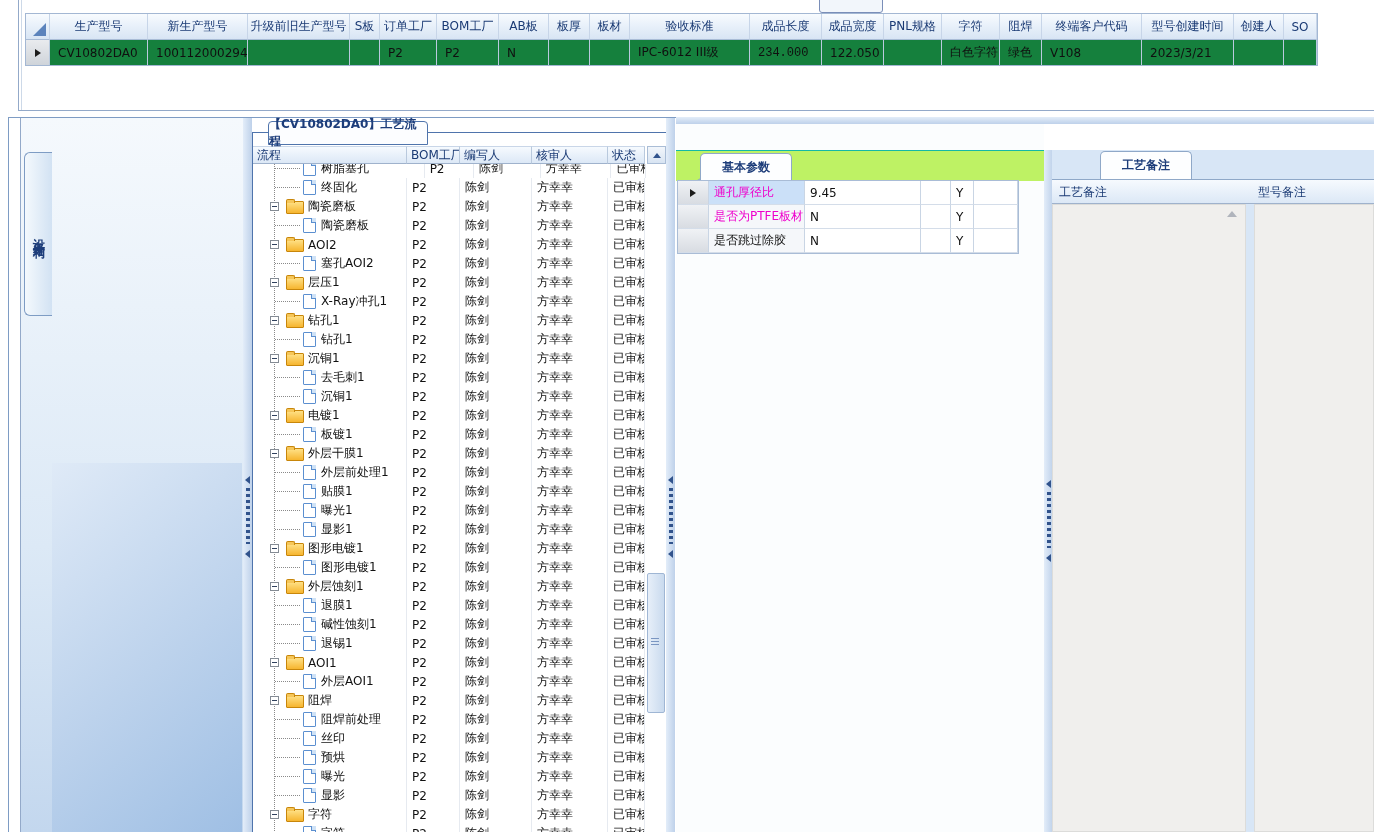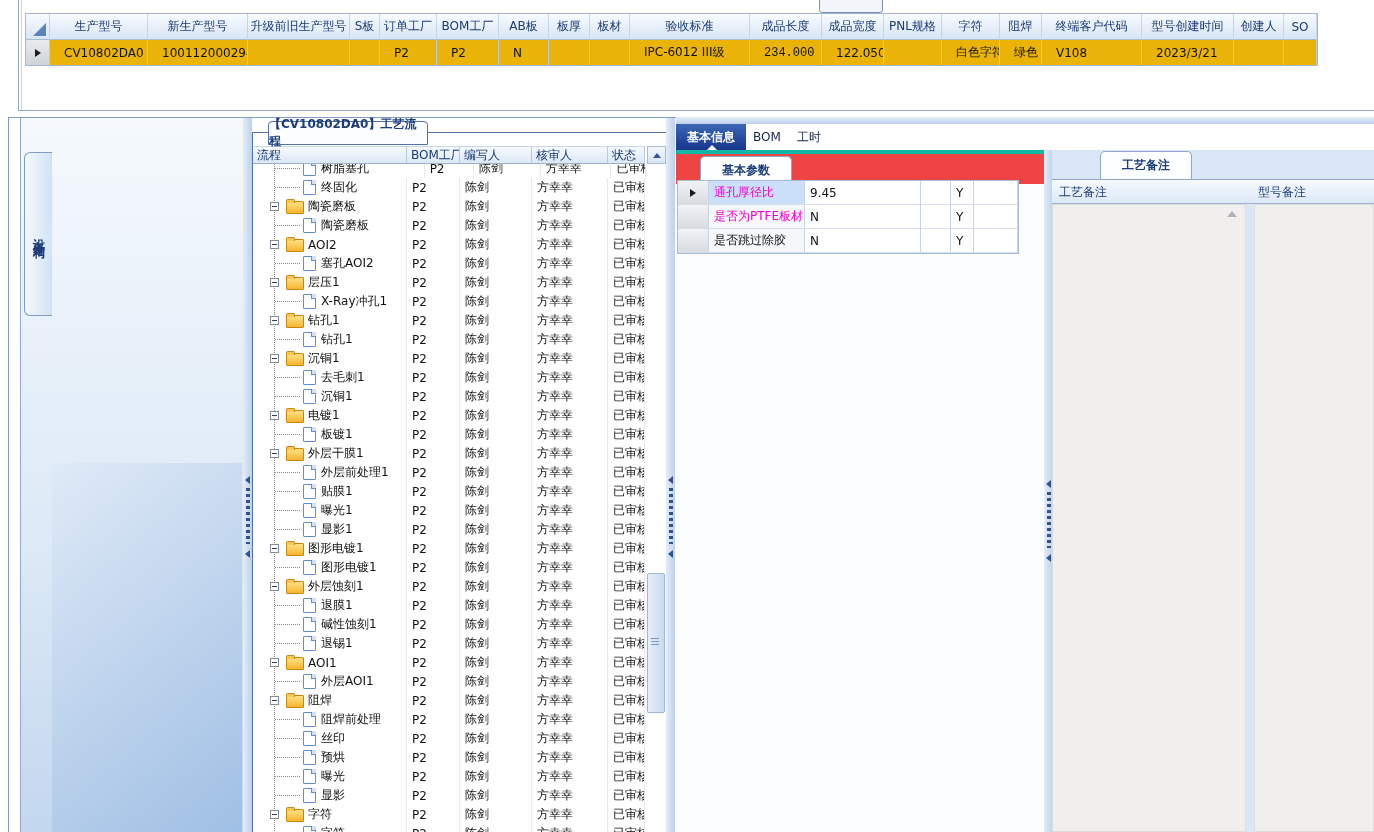--- a/index.html
+++ b/index.html
@@ -11,21 +11,21 @@
   .top-section{left:18px;top:0;width:1355px;height:110px;border:1px solid #93a9c9;border-top:none;background:#fff;}
   .top-section::before{content:"";position:absolute;left:2px;top:0;bottom:0;width:1px;background:#cdd9e8;}
   .clipped-btn{left:800px;top:-9px;width:62px;height:20px;border:1px solid #7a8eb8;border-radius:3px;background:#f2f6fb;overflow:hidden;}
 
   .tt{left:6px;top:13px;border:1px solid #a3b7d3;background:#fff;}
   .ttr{display:flex;}
   .tt-hcell,.tt-sel{box-sizing:border-box;height:26px;border-right:1px solid #c7d5e8;border-bottom:1px solid #a9bcd6;
         background:linear-gradient(180deg,#f8fbfe 0%,#e9f1fa 45%,#d8e5f4 100%);
         color:#1a3a74;display:flex;align-items:center;justify-content:center;overflow:hidden;white-space:nowrap;}
   .tt-cell,.tt-selb{box-sizing:border-box;height:25px;border-right:1px solid #b9cade;display:flex;align-items:center;
-        padding-left:14px;overflow:hidden;white-space:nowrap;background:#eab308;color:#101010;}
+        padding-left:8px;overflow:hidden;white-space:nowrap;background:#15803d;color:#101010;}
   .tt-sel{justify-content:flex-end;align-items:flex-end;}
   .tt-selb{background:linear-gradient(180deg,#e9ebee,#cfd4da);justify-content:center;padding-left:0;}
   .sel-tri{width:0;height:0;border-left:13px solid transparent;border-bottom:13px solid #5b83bc;margin:0 3px 3px 0;}
   .row-arrow{width:0;height:0;border-left:6px solid #1c1c1c;border-top:4px solid transparent;border-bottom:4px solid transparent;}
 
   
   .bottom-section{left:8px;top:117px;width:1366px;height:715px;border-top:1px solid #7e9cc4;border-left:1px solid #7e9cc4;background:#fff;}
 
   
   .left-zone{left:20px;top:118px;width:223px;height:714px;background:linear-gradient(180deg,#f5f9fd 0%,#dce9f6 60%,#c3d7ee 100%);border-left:1px solid #93a9c9;}
@@ -73,21 +73,21 @@
   .tthumb{position:absolute;right:2px;top:440px;width:16px;height:138px;background:linear-gradient(90deg,#e7eff9,#c9daee);border:1px solid #9fb6d4;border-radius:2px;}
   .tthumb::after{content:"";position:absolute;left:3px;top:64px;width:8px;height:7px;background:repeating-linear-gradient(180deg,#7a96c2 0 1px,transparent 1px 3px);}
 
   
   .mid-zone{left:676px;top:124px;width:368px;height:708px;background:#fbfdfe;}
   .tabs-row{position:absolute;left:0;top:0;width:100%;height:26px;background:#fff;}
   .tab-active{position:absolute;left:0;top:0;width:70px;height:26px;background:linear-gradient(180deg,#3c67b5,#16368c);
         color:#fff;font-weight:bold;display:flex;align-items:center;justify-content:center;}
   .tab-active::after{content:"";position:absolute;left:31px;bottom:0;width:0;height:0;border-left:5px solid transparent;border-right:5px solid transparent;border-bottom:5px solid #fdfdfd;}
   .tab-plain{position:absolute;top:0;height:26px;display:flex;align-items:center;justify-content:center;color:#13244a;}
-  .band{position:absolute;left:0;top:26px;width:100%;height:30px;background:#ef4444;border-top:4px solid #14b8a6;}
+  .band{position:absolute;left:0;top:26px;width:100%;height:30px;background:#bef264;border-top:1px solid #14b8a6;}
   .subtab{position:absolute;left:24px;top:2px;width:92px;height:28px;background:#fdfeff;border:1px solid #8fa8c8;border-bottom:none;border-radius:5px 5px 0 0;
         display:flex;align-items:center;justify-content:center;color:#1d3d7a;font-weight:bold;box-sizing:border-box;}
   .diag{position:absolute;width:30px;height:0;border-top:1px solid #8fa8c8;transform:rotate(-33deg);transform-origin:right top;}
 
   .grid{position:absolute;left:1px;top:56px;border:1px solid #a9bcd6;background:#fff;}
   .grow{display:flex;}
   .ghcell,.gsel{box-sizing:border-box;height:28px;border-right:1px solid #c7d5e8;border-bottom:1px solid #a9bcd6;
         background:linear-gradient(180deg,#f8fbfe 0%,#e9f1fa 45%,#d8e5f4 100%);color:#1a3a74;
         display:flex;align-items:center;justify-content:center;overflow:hidden;white-space:nowrap;}
   .gsel{justify-content:flex-end;align-items:flex-end;}
@@ -600,25 +600,20 @@
     <div class="arr-dn" style="top:432px"></div>
   </div>
 
   <div class="abs hsplit">
     
     
     
   </div>
 
   <div class="abs mid-zone">
-    <div class="tabs-row">
-      <div class="tab-active">基本信息</div>
-      <div class="tab-plain" style="left:70px;width:42px">BOM</div>
-      <div class="tab-plain" style="left:112px;width:42px">工时</div>
-    </div>
     <div class="band">
       <div class="diag" style="left:-4px;top:26px"></div>
       <div class="subtab">基本参数</div>
     </div>
     <div class="grid">
       <div id="grid-rows">
           <div class="grow">
             <div class="gselb" style="width: 31px;">
               <div class="row-arrow"></div>
             </div>

